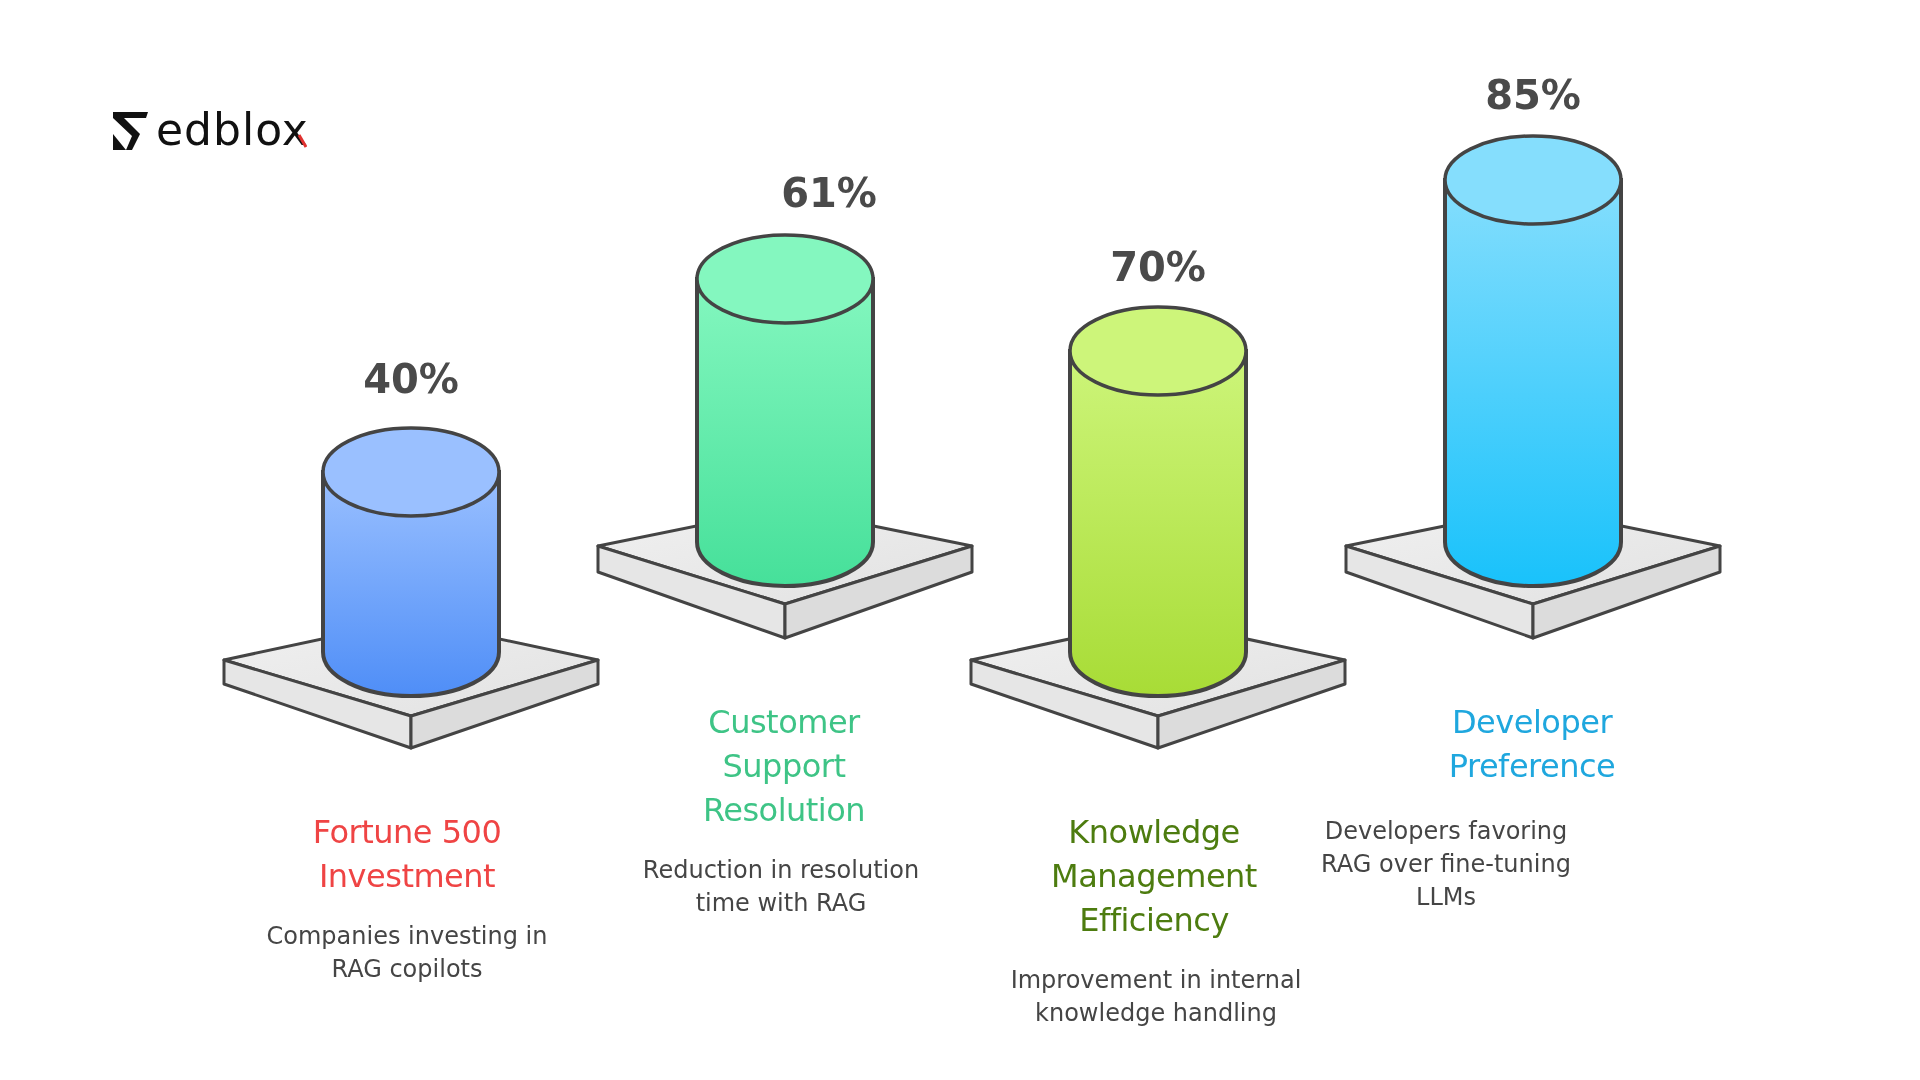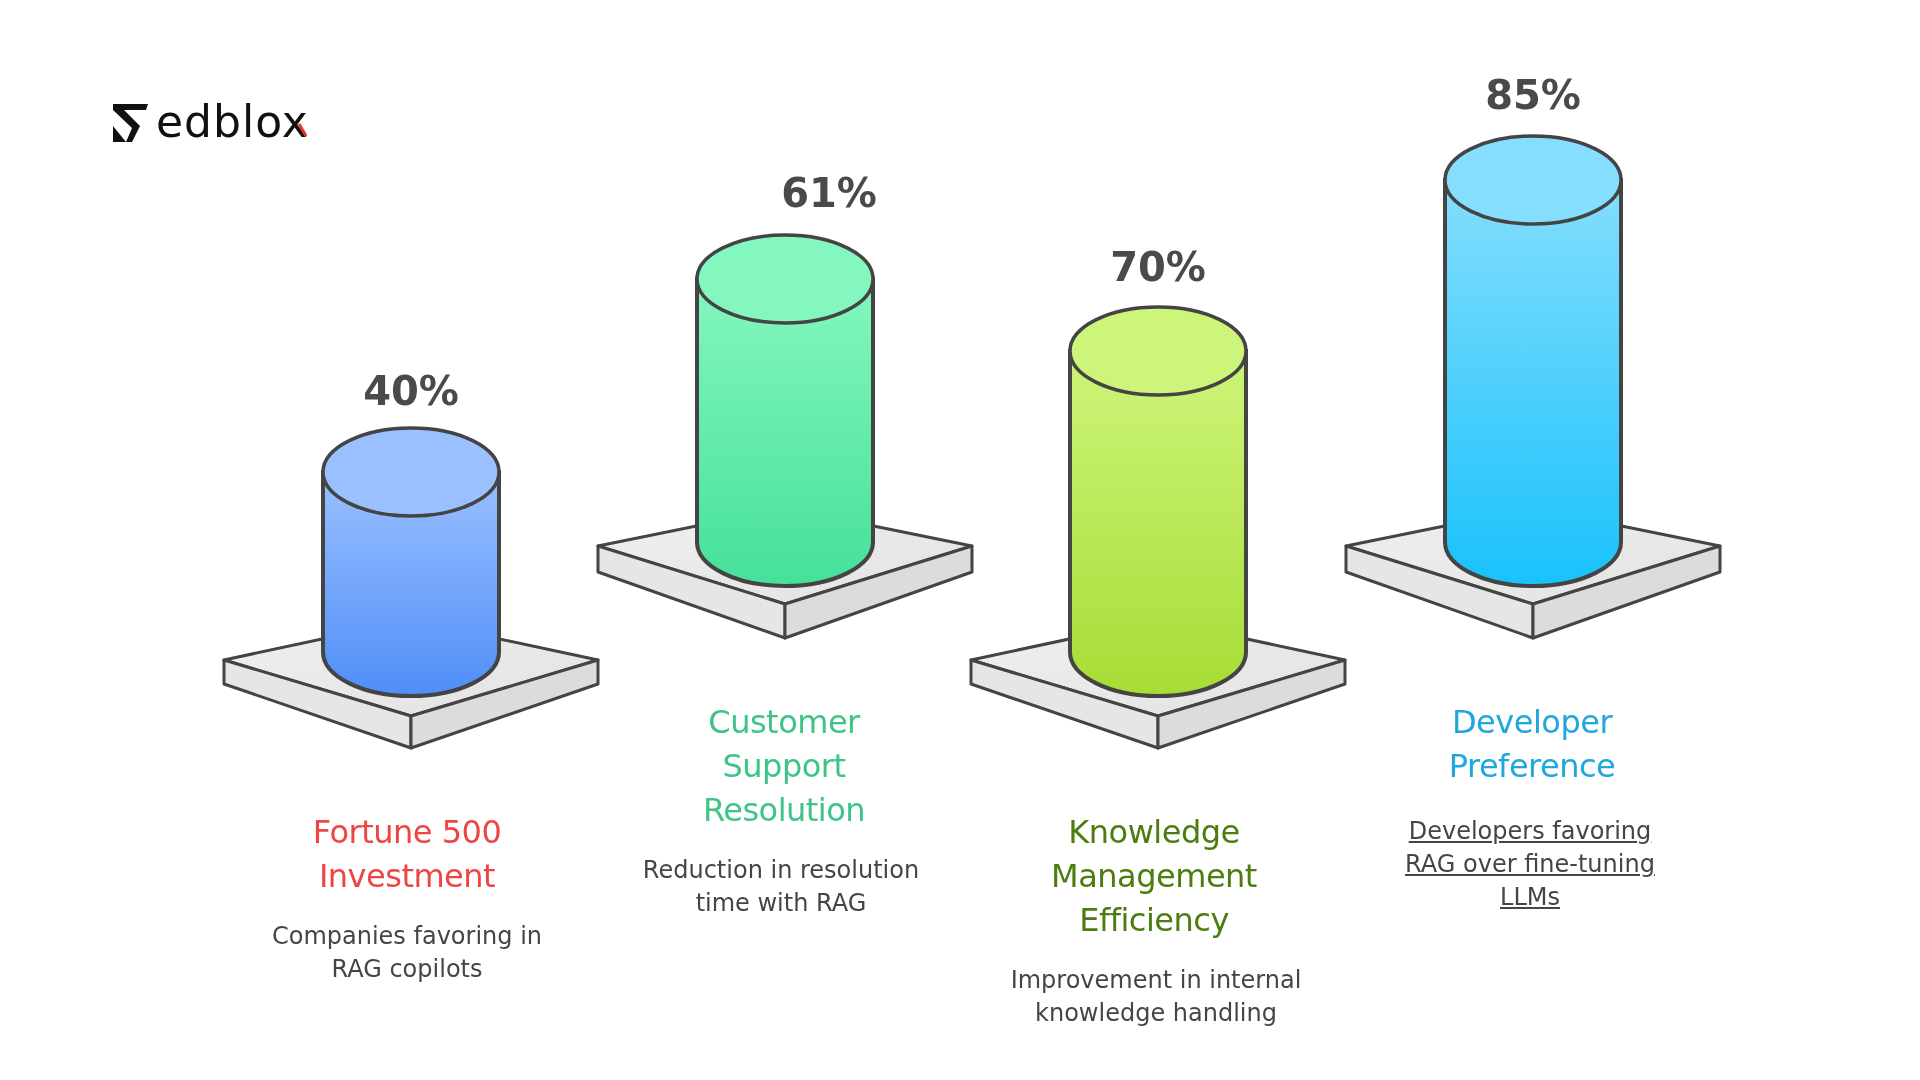--- a/index.html
+++ b/index.html
@@ -1,21 +1,21 @@
 <!DOCTYPE html>
 <html><head>
 <meta charset="utf-8">
 <style>
   html, body { margin:0; padding:0; background:#ffffff; }
   body { width:1920px; height:1080px; position:relative; overflow:hidden; font-family:"Liberation Sans", sans-serif; }
   #chart { position:absolute; left:0; top:0; }
   .pct { position:absolute; transform:translateX(-50%); font-family:"DejaVu Sans", sans-serif; font-weight:bold; font-size:40px; color:#4a4a4a; white-space:nowrap; }
   .title { position:absolute; transform:translateX(-50%); text-align:center; font-family:"DejaVu Sans", sans-serif; font-weight:normal; font-size:32px; line-height:44px; white-space:pre-line; width:400px; letter-spacing:-0.5px; }
   .desc { position:absolute; transform:translateX(-50%); text-align:center; font-family:"DejaVu Sans", sans-serif; font-size:24px; line-height:33px; color:#454545; white-space:pre-line; width:420px; }
-  .logo { position:absolute; left:110px; top:100px; display:flex; height:44px; }
+  .logo { position:absolute; left:110px; top:108px; display:flex; align-items:center; height:44px; }
   .logo-text { font-family:"DejaVu Sans", sans-serif; font-size:44px; color:#111; letter-spacing:1px; line-height:44px; margin-left:2px; }
 </style>
 </head>
 <body>
 
 <div class="logo">
   <svg width="44" height="44" viewBox="0 0 44 44">
     <path d="M3 4 H38 L36 10 H14 L30 26 L22 42 H16 L22 28 L3 10 Z" fill="#111"></path>
     <path d="M3 26 L16 42 H3 Z" fill="#111"></path>
   </svg>
@@ -87,37 +87,37 @@
     <polygon points="1346,546 1346,572 1533,638 1533,604" fill="#e6e6e6"></polygon>
     <polygon points="1533,604 1533,638 1720,572 1720,546" fill="#dcdcdc"></polygon>
   </g>
 
   <g stroke="#444" stroke-width="4">
     <path d="M1445,180 L1445,542 A88,44 0 0 0 1621,542 L1621,180 Z" fill="url(#g3)"></path>
     <ellipse cx="1533" cy="180" rx="88" ry="44" fill="#85defd" stroke-width="3.5"></ellipse>
   </g>
 </svg>
 
-<div class="pct" style="left:411px; top:368px;">40%</div>
+<div class="pct" style="left:411px; top:356px;">40%</div>
 <div class="pct" style="left:829px; top:170px;">61%</div>
 <div class="pct" style="left:1158px; top:244px;">70%</div>
 <div class="pct" style="left:1533px; top:72px;">85%</div>
 
 <div class="title" style="left:407px; top:810px; color:#ef4444;">Fortune 500
 Investment</div>
 <div class="title" style="left:784px; top:700px; color:#3ec486;">Customer
 Support
 Resolution</div>
 <div class="title" style="left:1154px; top:810px; color:#4d7c0f;">Knowledge
 Management
 Efficiency</div>
 <div class="title" style="left:1532px; top:700px; color:#1fa7de;">Developer
 Preference</div>
 
-<div class="desc" style="left:407px; top:920px;">Companies favoring in
+<div class="desc" style="left:407px; top:920px;">Companies investing in
 RAG copilots</div>
 <div class="desc" style="left:781px; top:854px;">Reduction in resolution
 time with RAG</div>
 <div class="desc" style="left:1156px; top:964px;">Improvement in internal
 knowledge handling</div>
-<div class="desc" style="left:1530px; top:815px;text-decoration:underline;">Developers favoring
+<div class="desc" style="left:1446px; top:815px;">Developers favoring
 RAG over fine-tuning
 LLMs</div>
 
 </body></html>

